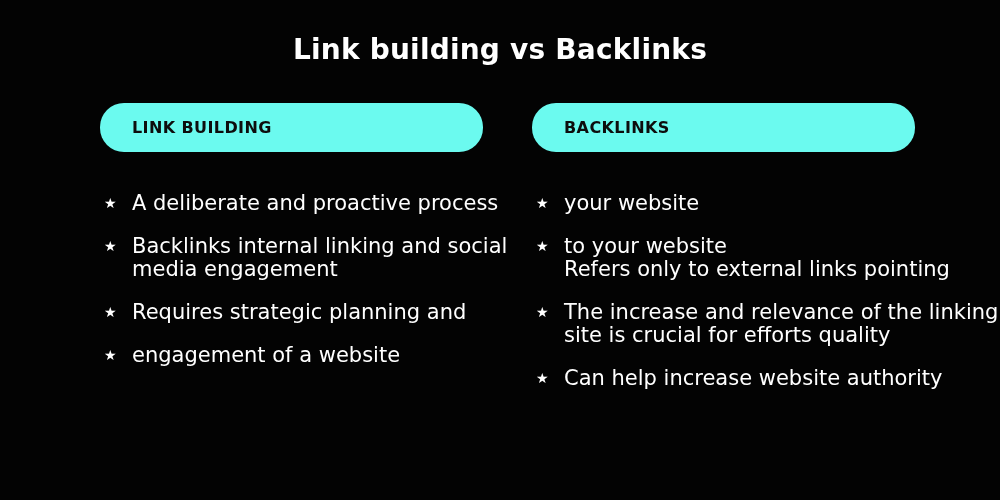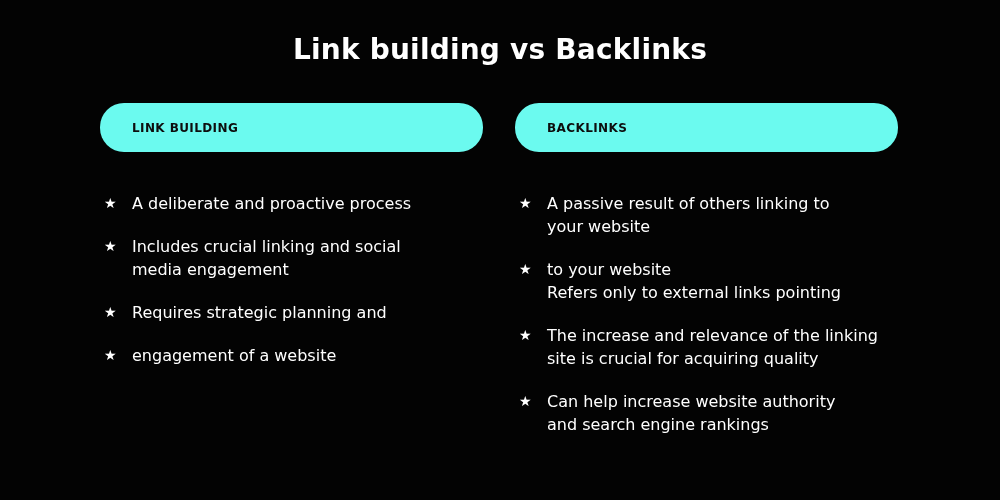--- a/index.html
+++ b/index.html
@@ -22,51 +22,51 @@
     font-size: 28px;
     font-weight: bold;
     letter-spacing: 0.2px;
   }
   .column {
     position: absolute;
     top: 103px;
     width: 383px;
   }
   .column.left  { left: 100px; }
-  .column.right { left: 515px; }
+  .column.right { left: 532px; }
   .pill {
     height: 49px;
     border-radius: 24px;
     background: #6BFAEF;
     display: flex;
     align-items: center;
     padding-left: 32px;
     color: #0d0d0d;
-    font-size: 12px;
+    font-size: 16px;
     font-weight: bold;
     letter-spacing: 0.4px;
   }
   .items {
     margin-top: 40px;
     display: flex;
     flex-direction: column;
     gap: 20px;
   }
   .item { display: flex; align-items: flex-start; }
   .star {
     flex: none;
     width: 32px;
     padding-left: 4px;
     color: #ffffff;
     font-size: 14px;
     line-height: 23px;
   }
   .item-text {
     color: #ffffff;
-    font-size: 16px;
+    font-size: 21px;
     line-height: 23px;
     white-space: nowrap;
   }
 </style>
 </head>
 <body>
 
 <div class="canvas">
 
   <div class="title">Link building vs Backlinks</div>
@@ -80,21 +80,21 @@
       <div class="item">
         <span class="star">★</span>
         <div class="item-text">
           <div>A deliberate and proactive process</div>
         </div>
       </div>
 
       <div class="item">
         <span class="star">★</span>
         <div class="item-text">
-          <div>Includes crucial linking and social</div>
+          <div>Backlinks internal linking and social</div>
           <div>media engagement</div>
         </div>
       </div>
 
       <div class="item">
         <span class="star">★</span>
         <div class="item-text">
           <div>Requires strategic planning and</div>
         </div>
       </div>
@@ -111,45 +111,43 @@
 
   <div class="column right">
     <div class="pill">
       <span>BACKLINKS</span>
     </div>
     <div class="items">
 
       <div class="item">
         <span class="star">★</span>
         <div class="item-text">
-          <div>A passive result of others linking to</div>
           <div>your website</div>
         </div>
       </div>
 
       <div class="item">
         <span class="star">★</span>
         <div class="item-text">
           <div>to your website</div>
           <div>Refers only to external links pointing</div>
         </div>
       </div>
 
       <div class="item">
         <span class="star">★</span>
         <div class="item-text">
           <div>The increase and relevance of the linking</div>
-          <div>site is crucial for acquiring quality</div>
+          <div>site is crucial for efforts quality</div>
         </div>
       </div>
 
       <div class="item">
         <span class="star">★</span>
         <div class="item-text">
           <div>Can help increase website authority</div>
-          <div>and search engine rankings</div>
         </div>
       </div>
 
     </div>
   </div>
 
 </div>
 
 </body></html>

